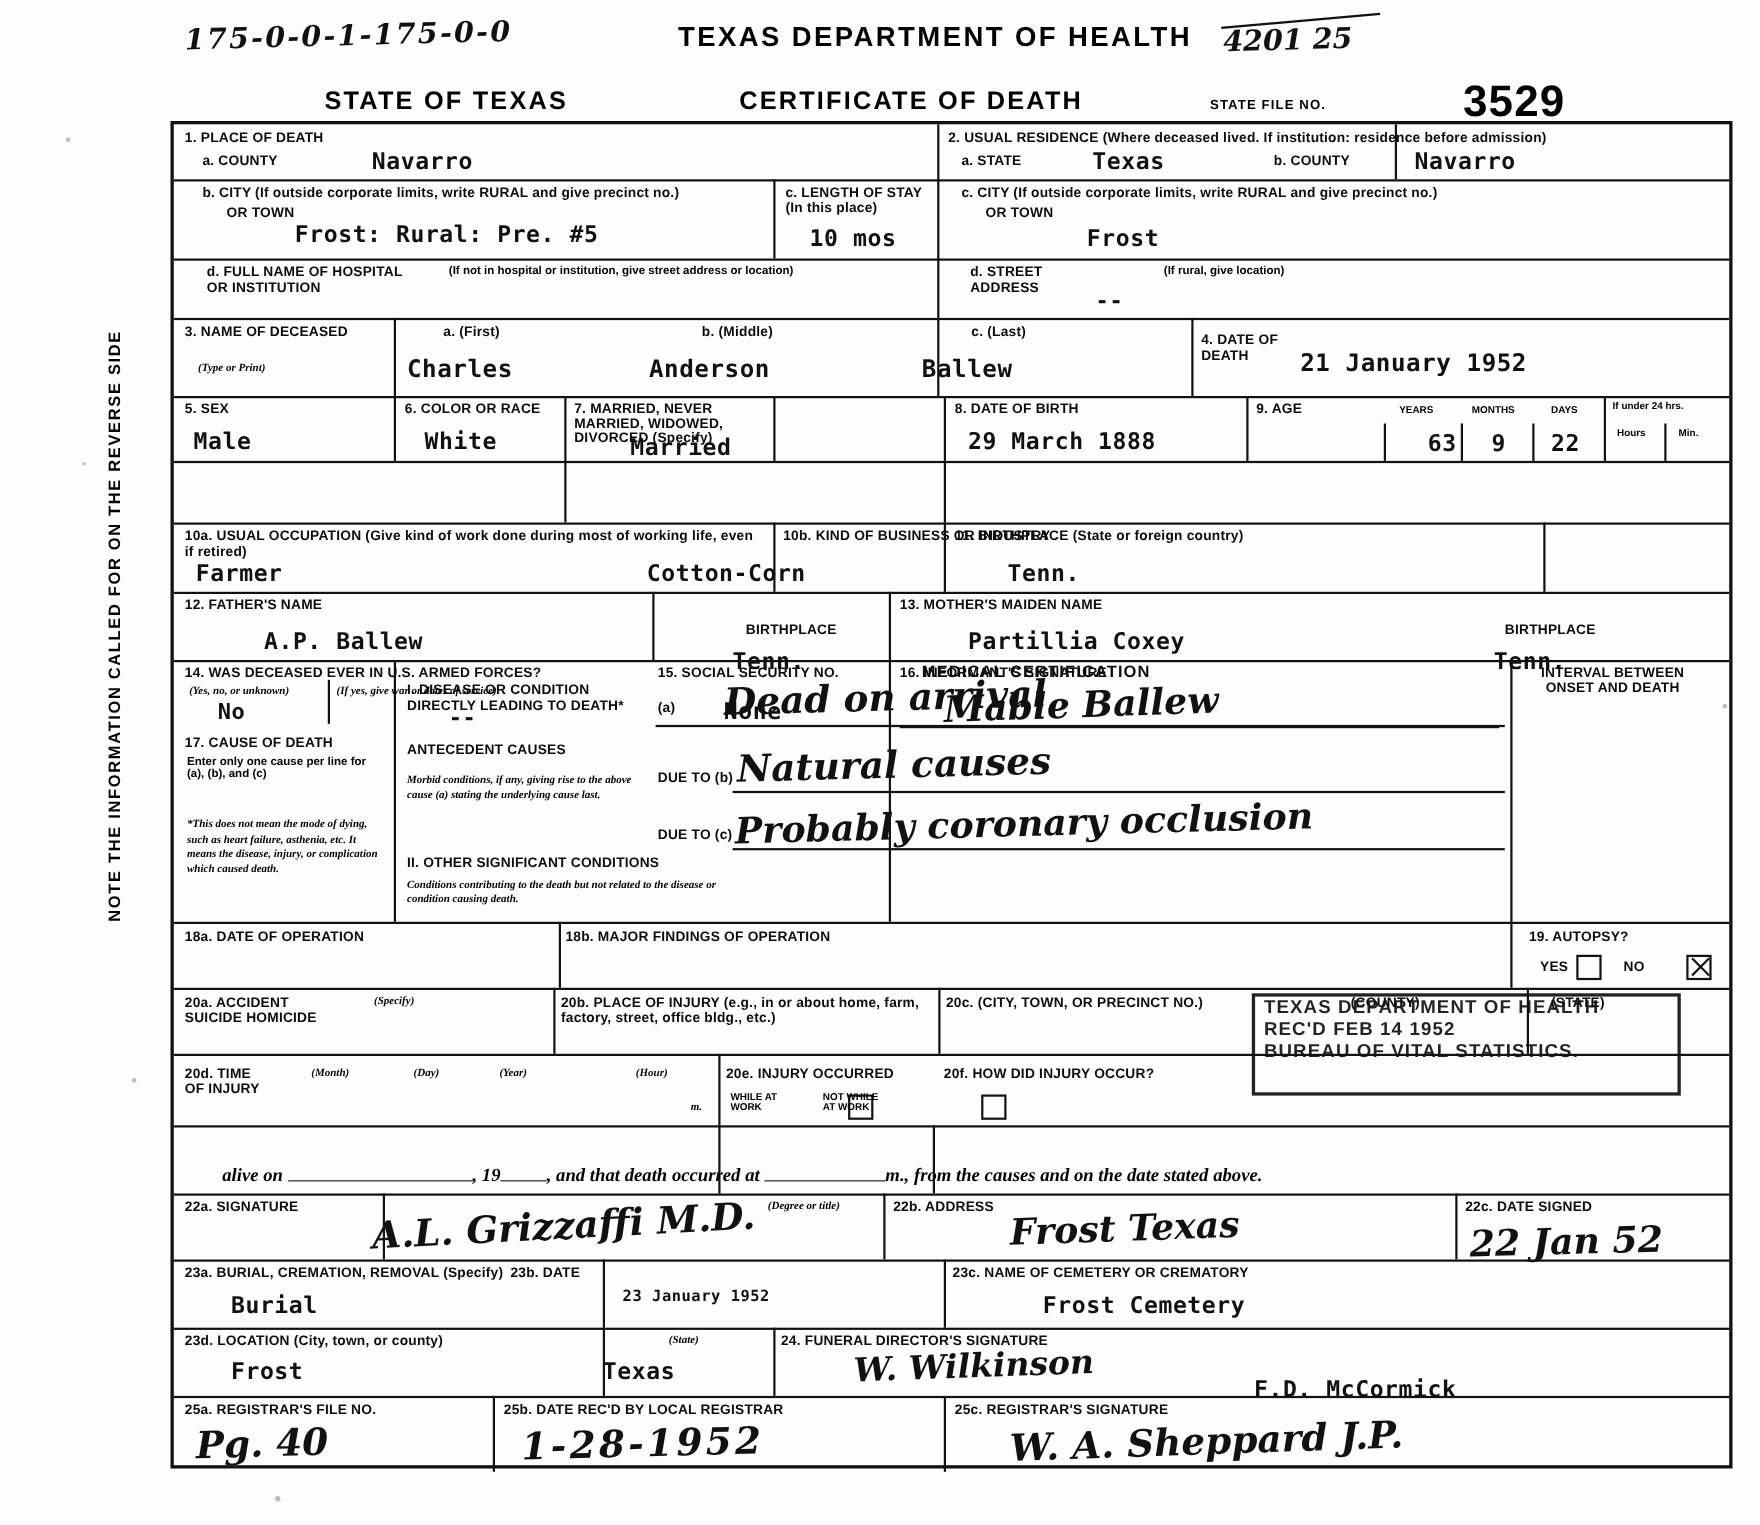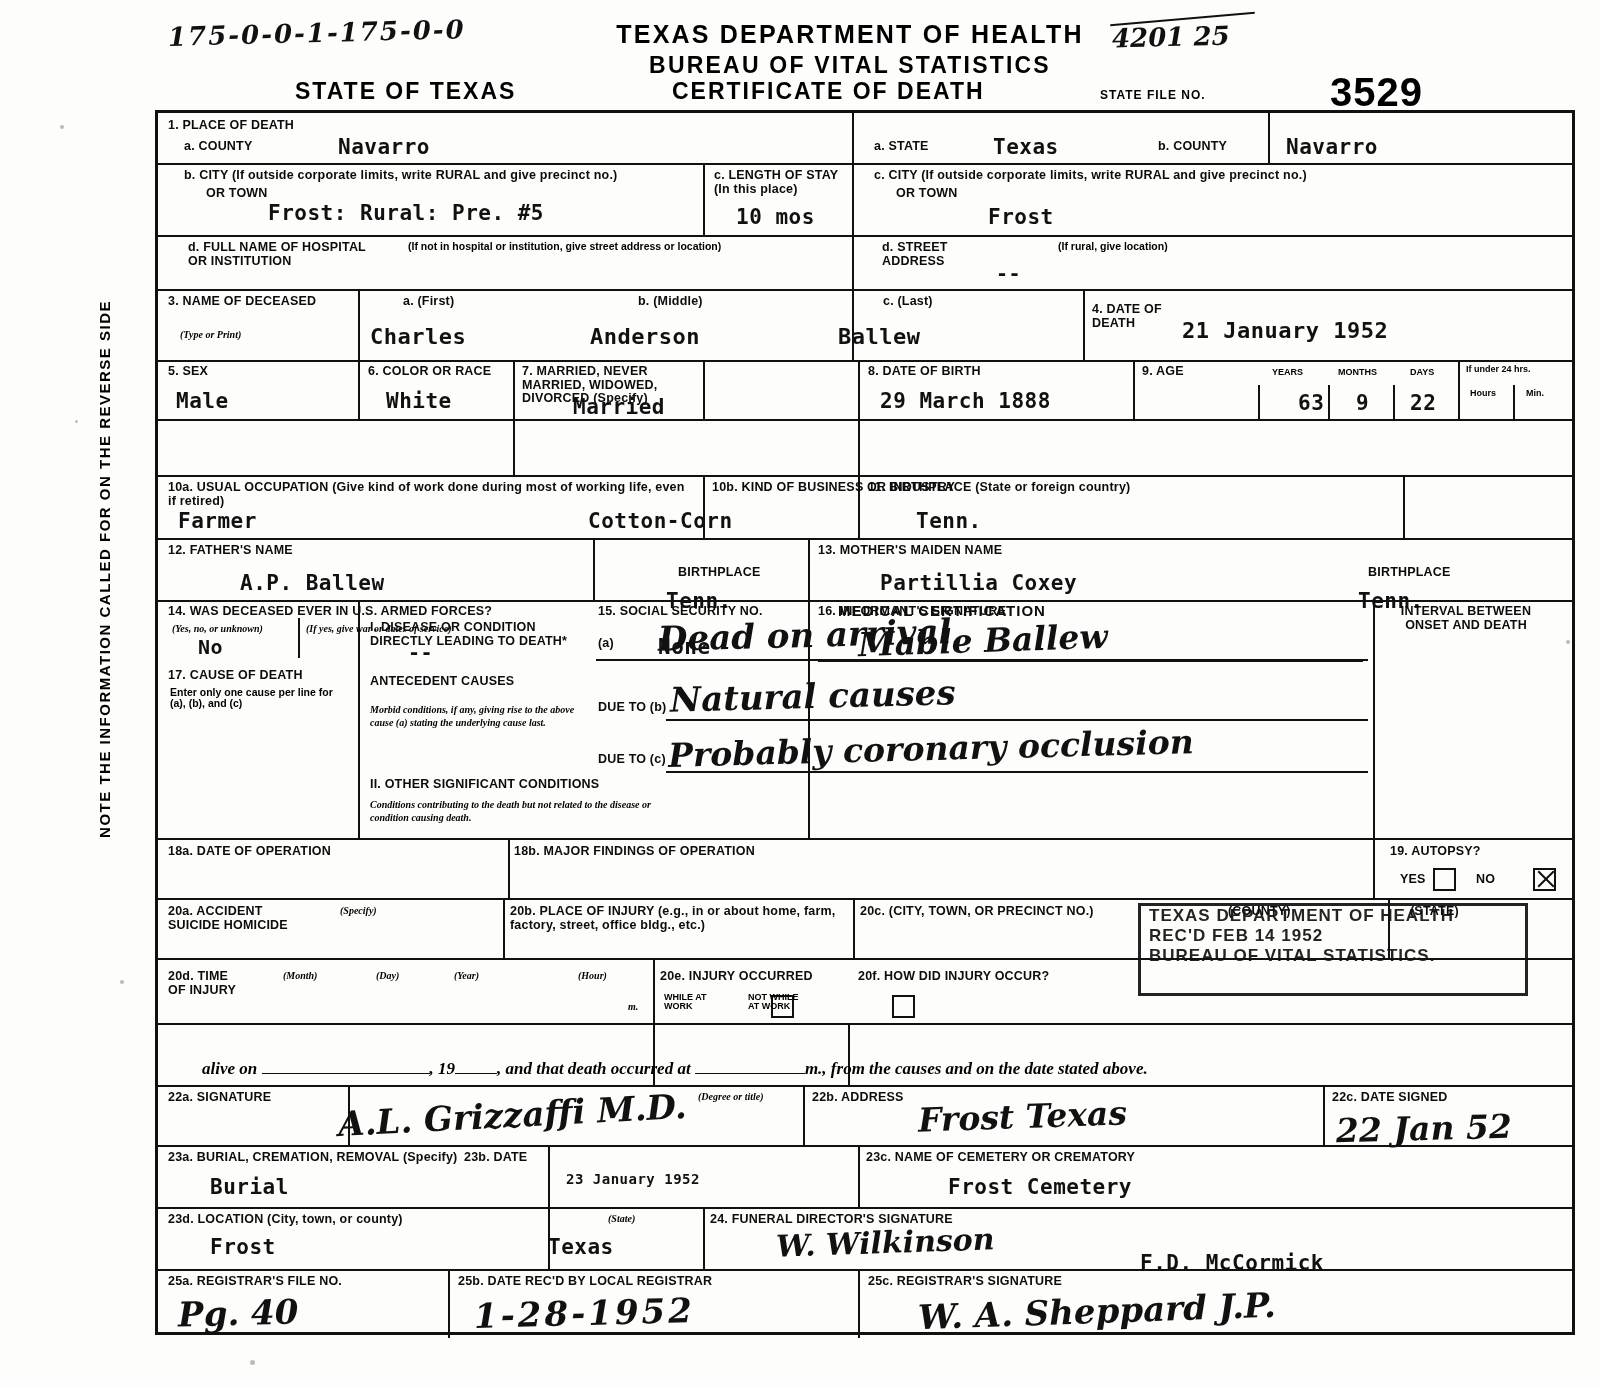--- a/index.html
+++ b/index.html
@@ -170,21 +170,20 @@
   .specks { position: absolute; background: #bbb; border-radius: 50%; }
 </style>
 </head>
 <body>
 
 <div class="page">
 
   <div class="abs hand" style="left:168px; top:18px; font-size:26px; letter-spacing:2px;">175-0-0-1-175-0-0</div>
 
   <div class="abs" id="hdr-title1" style="left:590px; top:20px; width:520px;">TEXAS DEPARTMENT OF HEALTH</div>
-  <div class="abs" id="hdr-title2" style="left:590px; top:52px; width:520px;">BUREAU OF VITAL STATISTICS</div>
   <div class="abs hand" style="left:1112px; top:22px; font-size:26px;">4201 25</div>
   <div class="abs" style="left:1110px; top:18px; width:145px; height:2px; background:#111; transform:rotate(-5deg);"></div>
 
   <div class="abs" id="state-of-texas" style="left:295px; top:78px;">STATE OF TEXAS</div>
   <div class="abs" id="cert-of-death" style="left:672px; top:78px;">CERTIFICATE OF DEATH</div>
   <div class="abs" id="state-file-lbl" style="left:1100px; top:88px;">STATE FILE NO.</div>
   <div class="abs" id="state-file-no" style="left:1330px; top:70px;">3529</div>
 
   <div id="side-note">NOTE THE INFORMATION CALLED FOR ON THE REVERSE SIDE</div>
 
@@ -267,20 +266,21 @@
     <div class="abs typed" style="left:110px; top:88px; font-size:21px;">Frost: Rural: Pre. #5</div>
 
     <div class="abs lbl" style="left:556px; top:56px; width:130px;">c. LENGTH OF STAY (In this place)</div>
     <div class="abs typed" style="left:578px; top:92px; font-size:21px;">10 mos</div>
 
     <div class="abs lbl" style="left:30px; top:128px; width:180px;">d. FULL NAME OF HOSPITAL OR INSTITUTION</div>
     <div class="abs lbl-sm" style="left:250px; top:128px;">(If not in hospital or institution, give street address or location)</div>
     <div class="abs typed" style="left:300px; top:150px; font-size:20px;"></div>
 
     
+    <div class="abs lbl" style="left:704px; top:6px; width:700px;">2. USUAL RESIDENCE (Where deceased lived. If institution: residence before admission)</div>
     <div class="abs lbl" style="left:716px; top:27px;">a. STATE</div>
     <div class="abs typed" style="left:835px; top:22px; font-size:21px;">Texas</div>
     <div class="abs lbl" style="left:1000px; top:27px;">b. COUNTY</div>
     <div class="abs typed" style="left:1128px; top:22px; font-size:21px;">Navarro</div>
 
     <div class="abs lbl" style="left:716px; top:56px; width:660px;">c. CITY (If outside corporate limits, write RURAL and give precinct no.)</div>
     <div class="abs lbl" style="left:738px; top:74px;">OR TOWN</div>
     <div class="abs typed" style="left:830px; top:92px; font-size:21px;">Frost</div>
 
     <div class="abs lbl" style="left:724px; top:128px; width:120px;">d. STREET ADDRESS</div>
@@ -357,20 +357,21 @@
     <div class="abs typed" style="left:500px; top:522px; font-size:21px;">None</div>
 
     <div class="abs lbl" style="left:660px; top:492px;">16. INFORMANT'S SIGNATURE</div>
     <div class="abs hand" style="left:700px; top:508px; font-size:33px; transform:rotate(-2deg);">Mable Ballew</div>
     <div class="abs" style="left:660px; top:547px; width:545px; height:2px; background:#111;"></div>
 
     
     
     <div class="abs lbl" style="left:10px; top:556px;">17. CAUSE OF DEATH</div>
     <div class="abs lbl-sm" style="left:12px; top:574px; width:175px;">Enter only one cause per line for (a), (b), and (c)</div>
+    <div class="abs ital-xs" style="left:12px; top:630px; width:178px; line-height:1.35;">*This does not mean the mode of dying, such as heart failure, asthenia, etc. It means the disease, injury, or complication which caused death.</div>
 
     <div class="abs lbl" style="left:680px; top:490px; font-size:15px; letter-spacing:1px;">MEDICAL CERTIFICATION</div>
 
     <div class="abs lbl" style="left:212px; top:508px; width:215px;">I. DISEASE OR CONDITION DIRECTLY LEADING TO DEATH*</div>
     <div class="abs lbl" style="left:440px; top:524px;">(a)</div>
     <div class="abs hand" style="left:500px; top:502px; font-size:34px;">Dead on arrival</div>
     <div class="abs" style="left:438px; top:546px; width:772px; height:2px; background:#111;"></div>
 
     <div class="abs lbl" style="left:212px; top:562px;">ANTECEDENT CAUSES</div>
     <div class="abs ital-xs" style="left:212px; top:590px; width:215px; line-height:1.3;">Morbid conditions, if any, giving rise to the above cause (a) stating the underlying cause last.</div>

